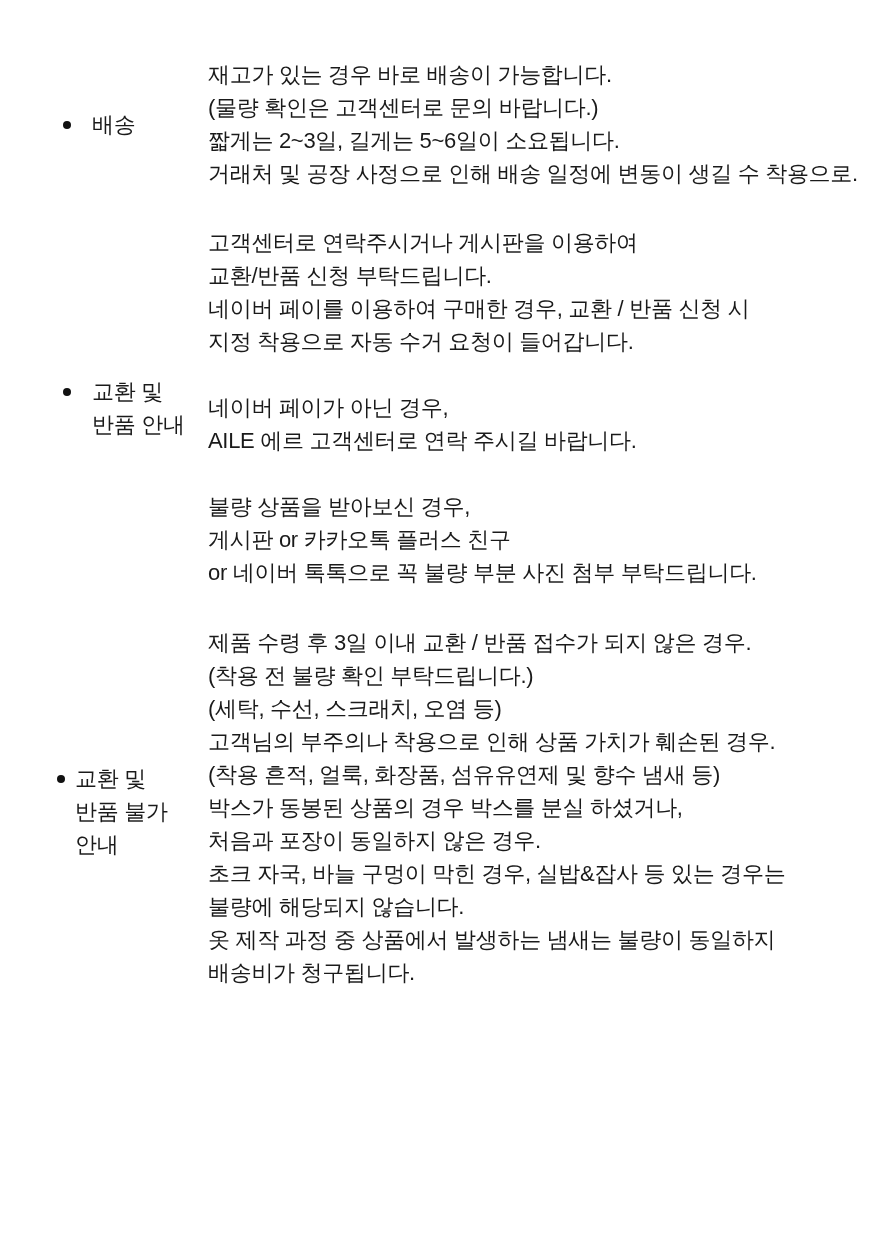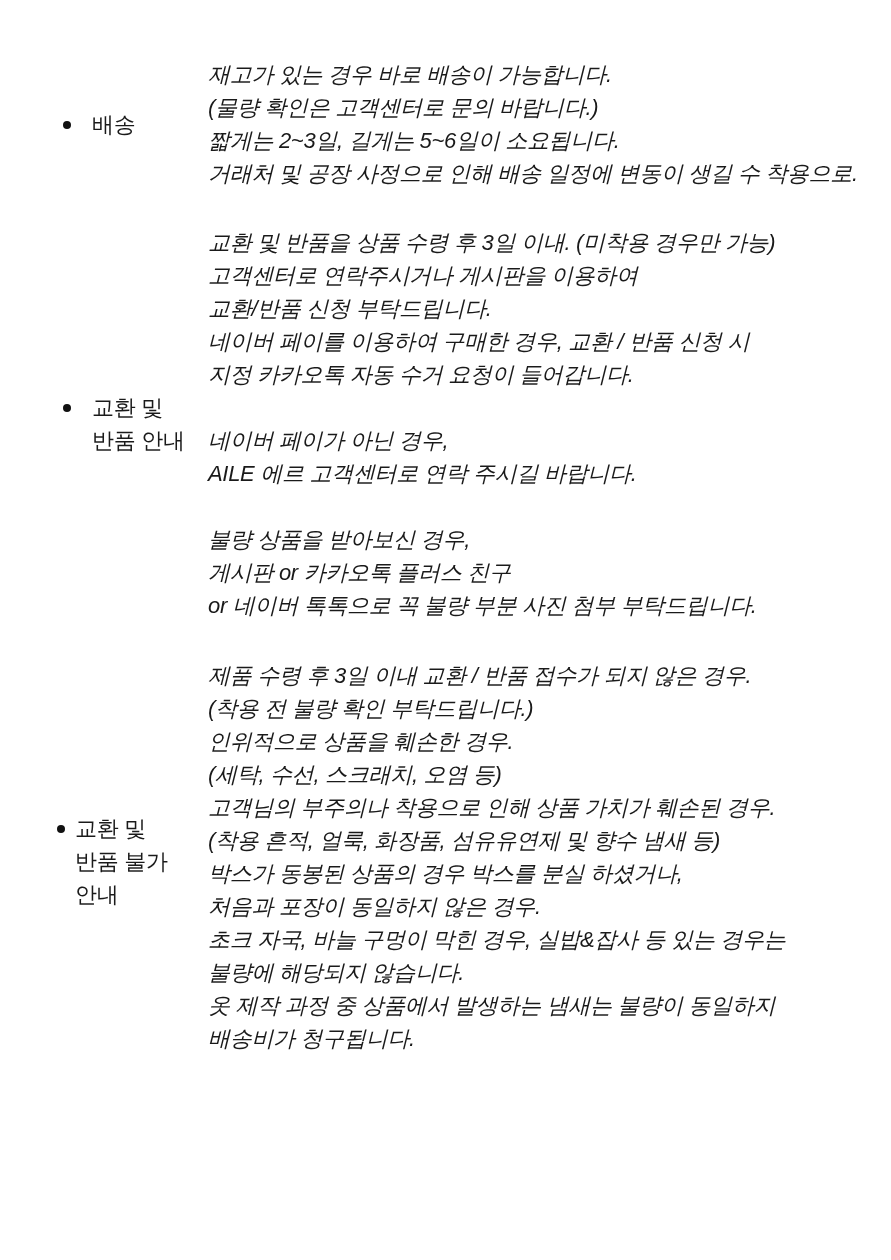--- a/index.html
+++ b/index.html
@@ -44,21 +44,21 @@
     flex: 0 0 8px;
     width: 8px;
     height: 8px;
     border-radius: 50%;
     background: #111111;
     margin-top: 13px;
   }
   .label-lines { margin-left: 21px; }
   .sec-3 .label-lines { margin-left: 10px; }
 
-  .content-col { flex: 1 1 auto; min-width: 0; font-style: italic; }
+  .content-col { flex: 1 1 auto; min-width: 0; }
 
   .line {
     font-size: 22px;
     line-height: 33px;
     letter-spacing: -0.3px;
     white-space: pre;
   }
 </style>
 </head>
 <body style="color: rgb(26, 26, 26); background: rgb(255, 255, 255);">
@@ -82,25 +82,24 @@
 
   <section class="info-section sec-2">
     <div class="label-col">
       <span class="bullet" style="background: rgb(17, 17, 17);"></span>
       <div class="label-lines">
           <div class="line">교환 및</div>
           <div class="line">반품 안내</div>
         </div>
     </div>
     <div class="content-col">
-        <div class="line">교환 및 반품을 상품 수령 후 3일 이내. (미착용 경우만 가능)</div>
         <div class="line">고객센터로 연락주시거나 게시판을 이용하여</div>
         <div class="line">교환/반품 신청 부탁드립니다.</div>
         <div class="line">네이버 페이를 이용하여 구매한 경우, 교환 / 반품 신청 시</div>
-        <div class="line">지정 카카오톡 자동 수거 요청이 들어갑니다.</div>
+        <div class="line">지정 착용으로 자동 수거 요청이 들어갑니다.</div>
         <div class="line">&nbsp;</div>
         <div class="line">네이버 페이가 아닌 경우,</div>
         <div class="line">AILE 에르 고객센터로 연락 주시길 바랍니다.</div>
         <div class="line">&nbsp;</div>
         <div class="line">불량 상품을 받아보신 경우,</div>
         <div class="line">게시판 or 카카오톡 플러스 친구</div>
         <div class="line">or 네이버 톡톡으로 꼭 불량 부분 사진 첨부 부탁드립니다.</div>
       </div>
   </section>
 
@@ -109,21 +108,20 @@
       <span class="bullet" style="background: rgb(17, 17, 17);"></span>
       <div class="label-lines">
           <div class="line">교환 및</div>
           <div class="line">반품 불가</div>
           <div class="line">안내</div>
         </div>
     </div>
     <div class="content-col">
         <div class="line">제품 수령 후 3일 이내 교환 / 반품 접수가 되지 않은 경우.</div>
         <div class="line">(착용 전 불량 확인 부탁드립니다.)</div>
-        <div class="line">인위적으로 상품을 훼손한 경우.</div>
         <div class="line">(세탁, 수선, 스크래치, 오염 등)</div>
         <div class="line">고객님의 부주의나 착용으로 인해 상품 가치가 훼손된 경우.</div>
         <div class="line">(착용 흔적, 얼룩, 화장품, 섬유유연제 및 향수 냄새 등)</div>
         <div class="line">박스가 동봉된 상품의 경우 박스를 분실 하셨거나,</div>
         <div class="line">처음과 포장이 동일하지 않은 경우.</div>
         <div class="line">초크 자국, 바늘 구멍이 막힌 경우, 실밥&amp;잡사 등 있는 경우는</div>
         <div class="line">불량에 해당되지 않습니다.</div>
         <div class="line">옷 제작 과정 중 상품에서 발생하는 냄새는 불량이 동일하지</div>
         <div class="line">배송비가 청구됩니다.</div>
       </div>

